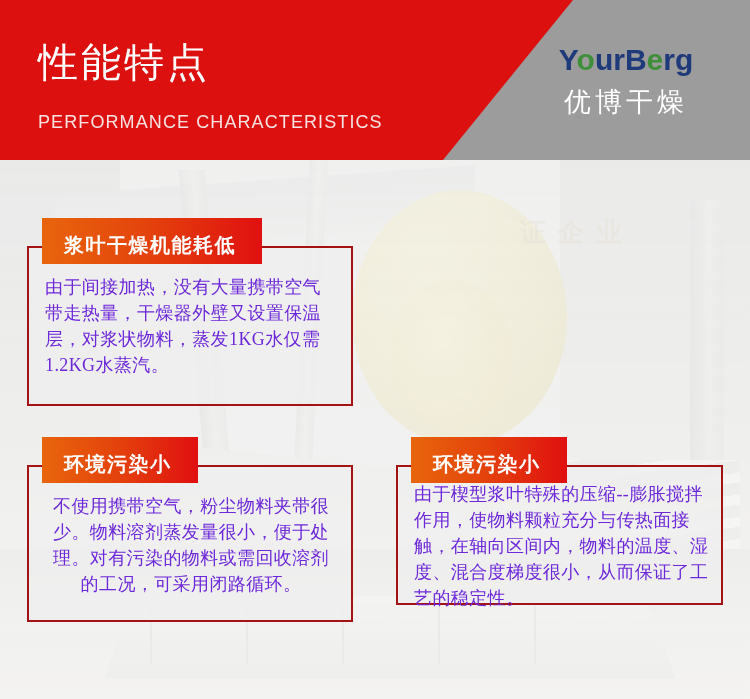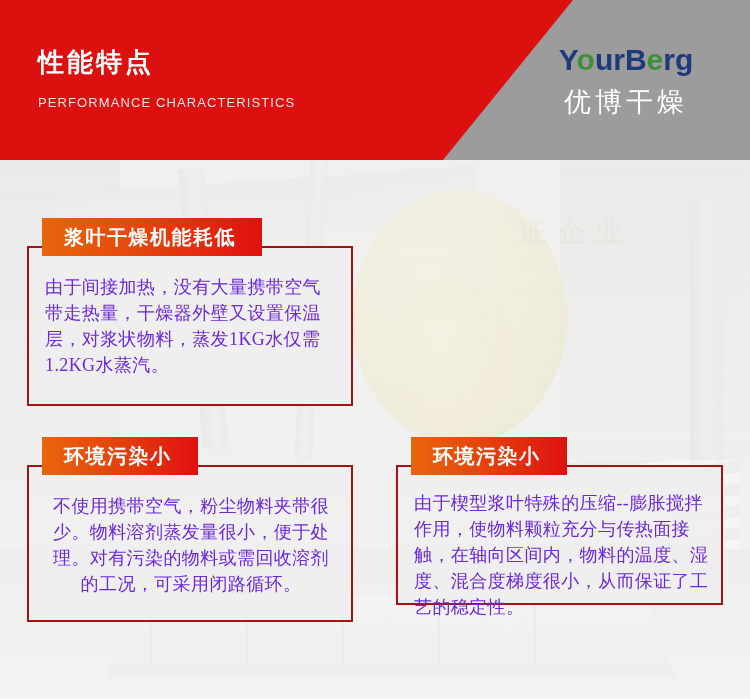--- a/index.html
+++ b/index.html
@@ -139,31 +139,31 @@
     width: 750px; height: 160px;
     background: #dd1010;
     clip-path: polygon(0 0, 573px 0, 443px 160px, 0 160px);
   }
   .header-title-block {
     position: absolute;
     left: 38px; top: 38px;
   }
   .header-title-cn {
     color: #ffffff;
-    font-size: 26px;
-    font-weight: bold;
+    font-size: 40px;
+    font-weight: normal;
     letter-spacing: 3px;
     line-height: 48px;
     font-family: "DejaVu Sans", "Liberation Sans", sans-serif;
   }
   .header-title-en {
     color: #f6e2e2;
-    font-size: 13px;
+    font-size: 18px;
     letter-spacing: 1.1px;
-    margin-top: 9px;
+    margin-top: 26px;
     font-family: "Liberation Sans", sans-serif;
   }
 
   .logo-block {
     position: absolute;
     right: 34px; top: 43px;
     text-align: center;
     width: 180px;
   }
   .logo-mark {
@@ -195,21 +195,21 @@
     position: absolute;
     left: 0;
     border: 2px solid #a31313;
     background: rgba(238,238,238,0.90);
     box-sizing: border-box;
   }
   .card-tag {
     position: absolute;
     top: 0; left: 15px;
     height: 38px;
-    padding: 0 26px 0 22px;
+    padding: 8px 26px 0 22px;
     display: flex;
     align-items: center;
     background: linear-gradient(90deg, #e8650c 0%, #e4450c 45%, #e01010 100%);
     color: #ffffff;
     font-size: 20px;
     font-weight: bold;
     letter-spacing: 1.5px;
     white-space: nowrap;
     z-index: 3;
     font-family: "DejaVu Sans", "Liberation Sans", sans-serif;
@@ -235,21 +235,21 @@
   #card-2 .card-body { left: 18px; top: 56px; width: 296px; }
 
   
   #card-3 { left: 27px; top: 437px; width: 326px; height: 185px; }
   #card-3 .card-box { top: 28px; width: 326px; height: 157px; }
   #card-3 .card-body { left: 18px; top: 56px; width: 292px; text-align: center; }
 
   
   #card-4 { left: 396px; top: 437px; width: 327px; height: 168px; }
   #card-4 .card-box { top: 28px; width: 327px; height: 140px; }
-  #card-4 .card-body { left: 18px; top: 53px; width: 296px; }
+  #card-4 .card-body { left: 18px; top: 44px; width: 296px; }
 </style>
 </head>
 <body>
 
 <div id="page">
 
   <div class="bg-photo">
     <div class="bg-el bg-wall-left"></div>
     <div class="bg-el bg-wall-right"></div>
     <div class="bg-el bg-frame-a"></div>

